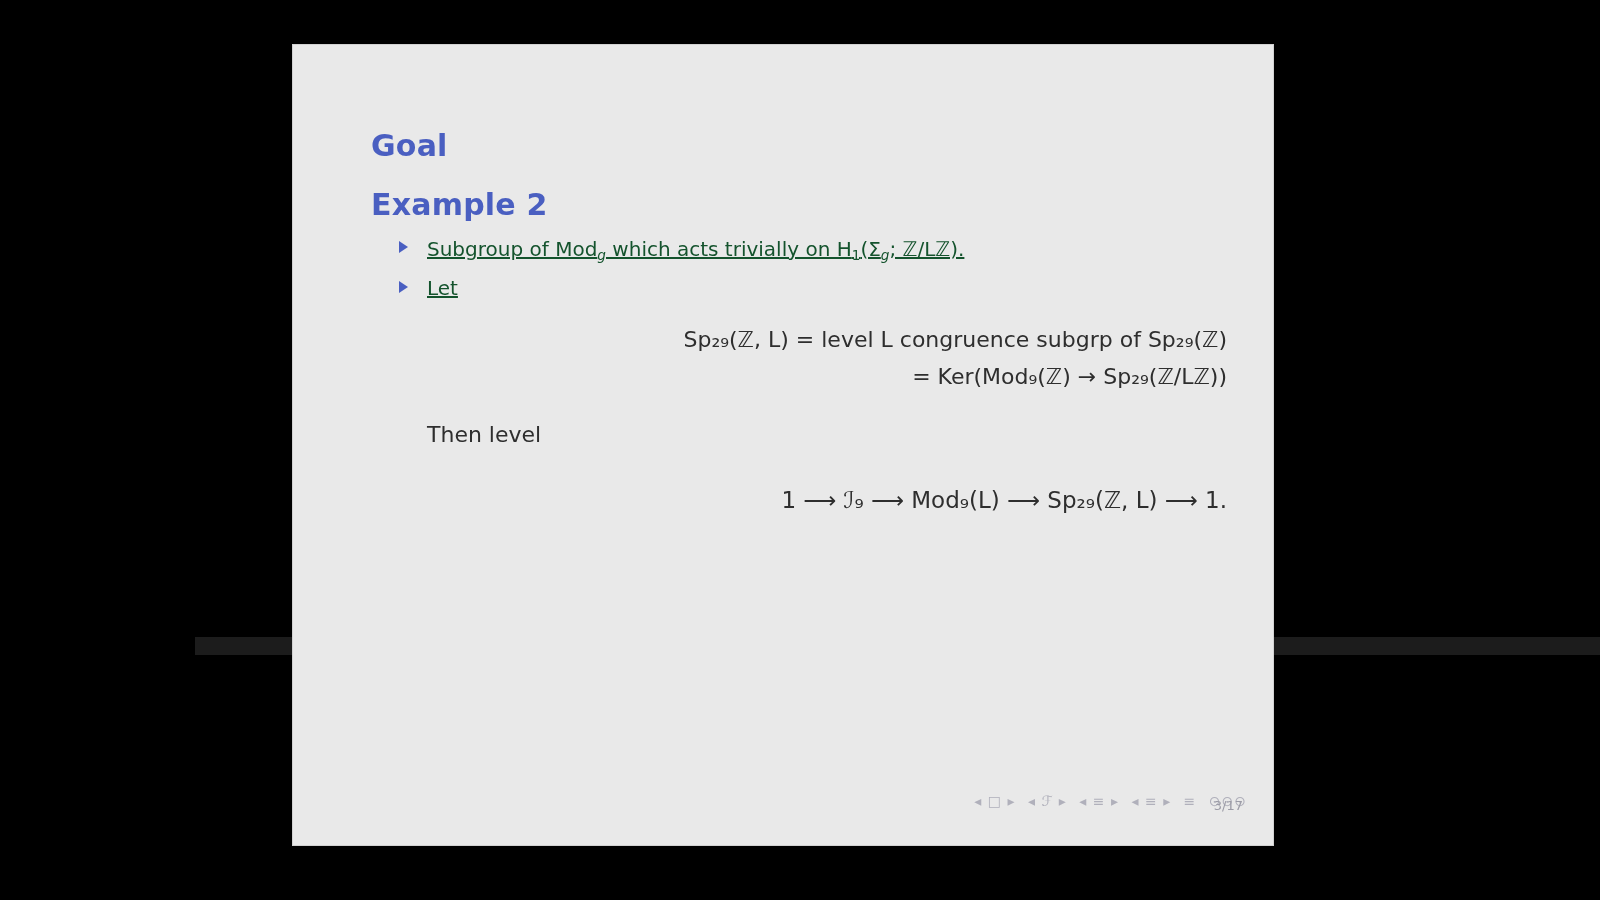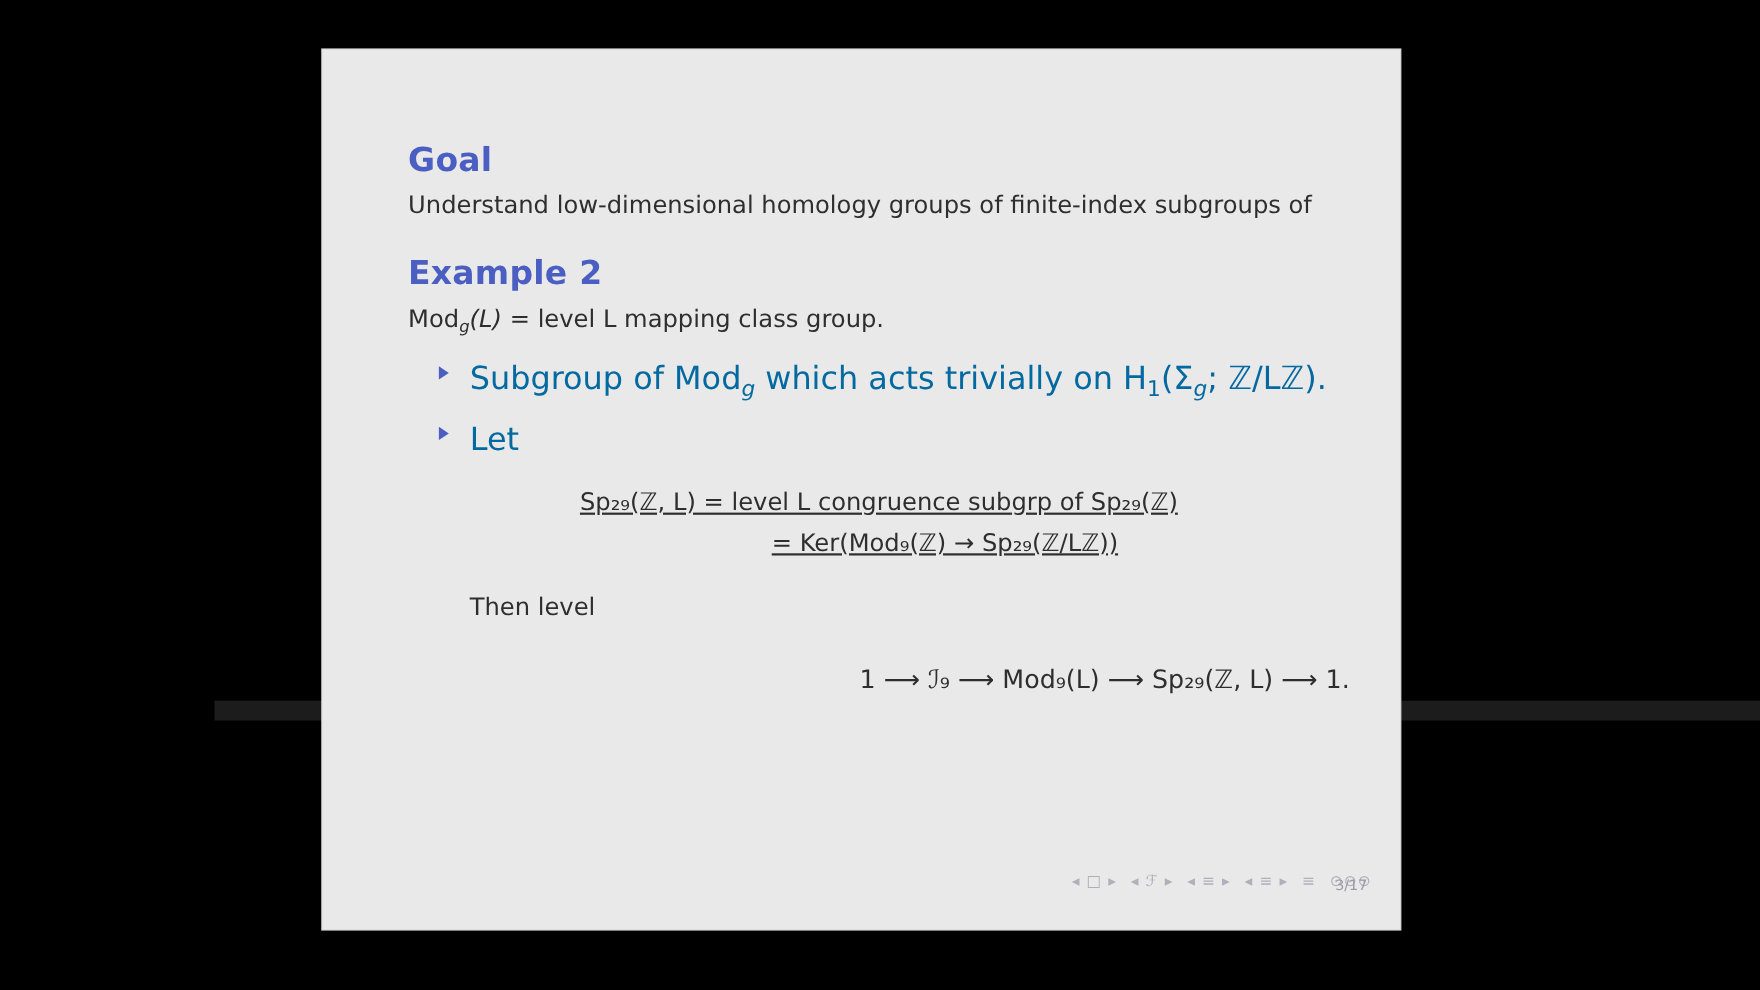--- a/index.html
+++ b/index.html
@@ -74,43 +74,43 @@
   }
 
   .bullet-list {
     margin: 12px 0 0 0;
     padding: 0;
     list-style: none;
   }
   .bullet-item {
     position: relative;
     padding-left: 56px;
-    font-size: 29px;
+    font-size: 20px;
     line-height: 1.62;
     margin-bottom: 6px;
-    color: #0369a1;
+    color: #14532d;
+    text-decoration: underline;
   }
   .bullet-item .tri {
     position: absolute;
     left: 28px;
     top: 0.42em;
     width: 0;
     height: 0;
     border-left: 9px solid #4a5fc1;
     border-top: 6px solid transparent;
     border-bottom: 6px solid transparent;
   }
 
   .display-math {
-    text-align: center;
+    text-align: right;
     font-size: 22px;
     line-height: 1.7;
     margin: 16px 0 0 0;
     color: #2e2e2e;
-    text-decoration: underline;
   }
   .display-math .ln {
     display: block;
     white-space: pre;
   }
   .math-line-2 {
     padding-left: 120px;
   }
 
   .then-have {
@@ -173,25 +173,23 @@
 
 <div id="stage">
 
   <div id="bottom-strip"></div>
 
   <div id="slide">
     <div class="slide-inner">
 
       <h2 class="heading">Goal</h2>
 
-      <p class="body-line para">Understand low-dimensional homology groups of finite-index subgroups of</p>
 
       <h2 class="heading gap-before">Example 2</h2>
 
-      <p class="body-line para"><span>Mod</span><span class="sub">g</span><span class="mi">(L)</span><span> = level L mapping class group.</span></p>
 
       <ul class="bullet-list">
         <li class="bullet-item">
           <span class="tri"></span><span>Subgroup of Mod</span><span class="sub">g</span><span> which acts trivially on H</span><span class="subn">1</span><span>(Σ</span><span class="sub">g</span><span>; ℤ/Lℤ).</span>
         </li>
         <li class="bullet-item">
           <span class="tri"></span><span>Let</span>
         </li>
       </ul>
 

